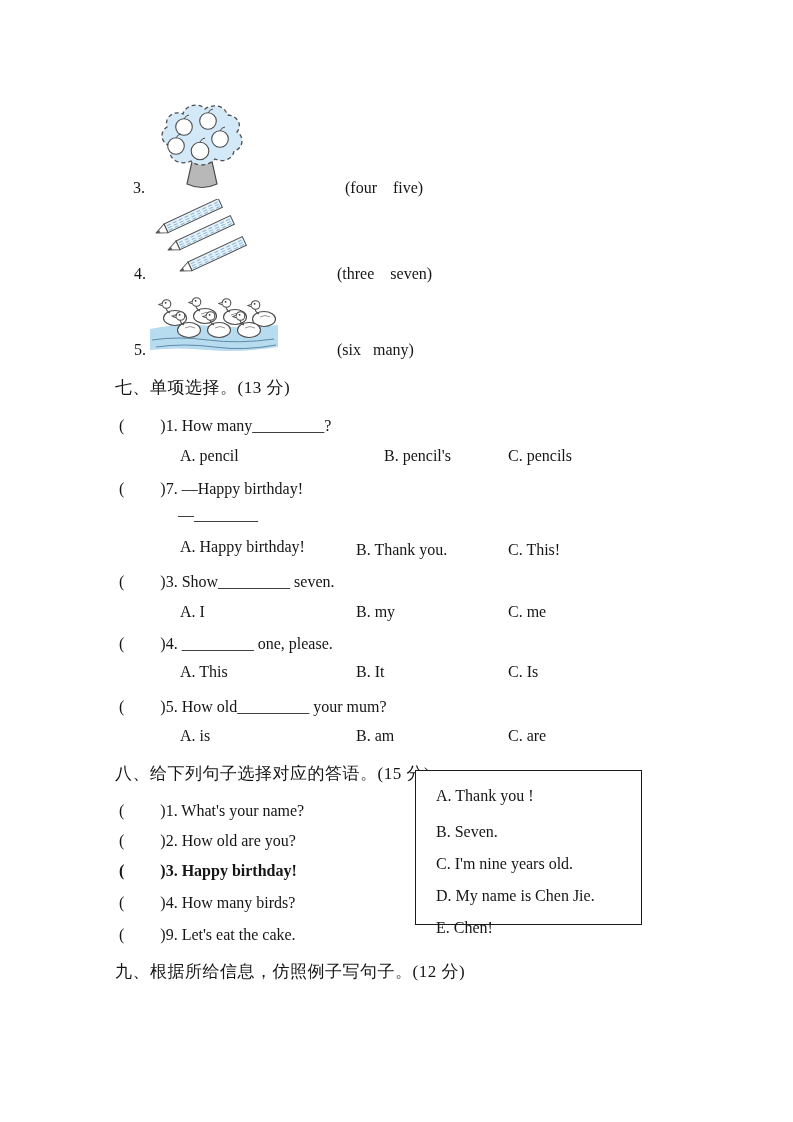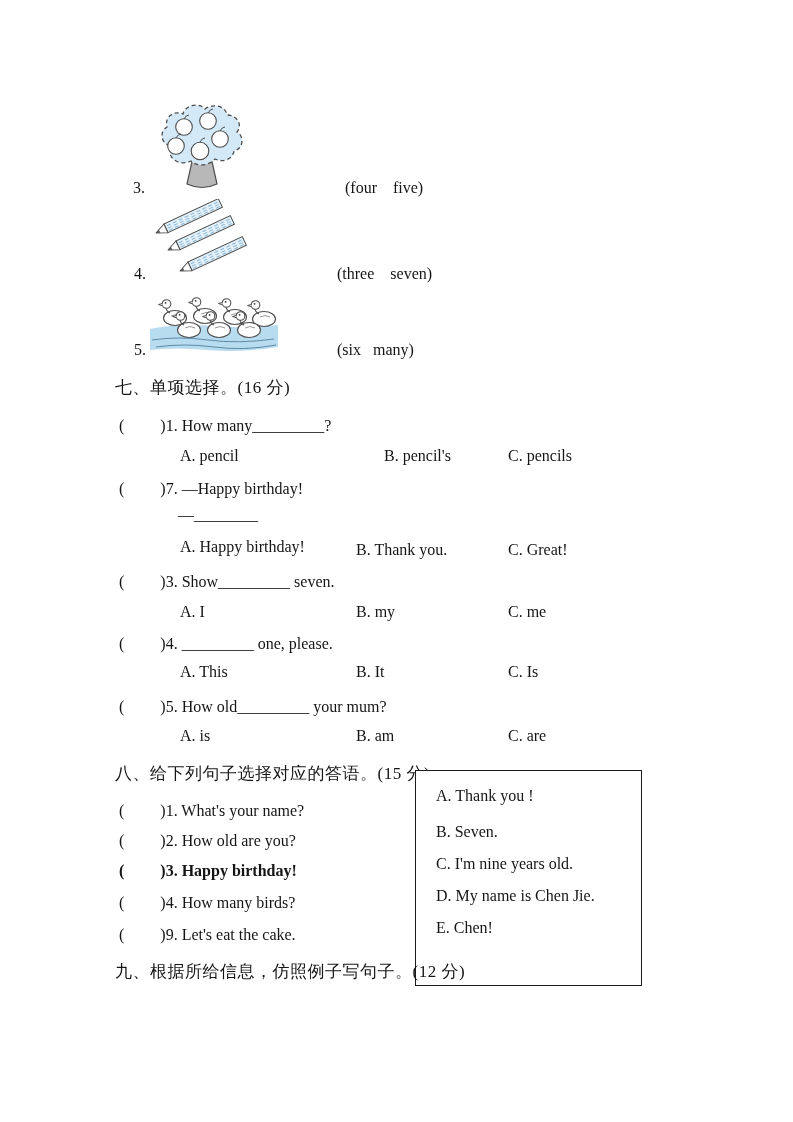--- a/index.html
+++ b/index.html
@@ -8,21 +8,21 @@
     font-family:"Liberation Serif","DejaVu Serif",serif; color:#151515;
     overflow:hidden;
   }
   .t {
     position:absolute; white-space:pre; font-size:16px; line-height:20px;
     color:#151515;
   }
   .h { font-size:17px; line-height:22px; letter-spacing:0.5px; }
   .img { position:absolute; }
   .answer-box {
-    position:absolute; left:415px; top:770px; width:227px; height:216px;
+    position:absolute; left:415px; top:770px; width:227px; height:155px;
     border:1.6px solid #1b1b1b; background:#ffffff; box-sizing:border-box;
   }
   .answer-box .t { left:20px; }
 </style>
 </head>
 <body>
 
 <div class="page">
 
   <svg class="img" style="left:156px; top:102px;" width="90" height="88" viewBox="0 0 90 88">
@@ -82,32 +82,32 @@
     <use href="#duck" transform="translate(101,4)"></use>
     <use href="#duck" transform="translate(26,15)"></use>
     <use href="#duck" transform="translate(56,15)"></use>
     <use href="#duck" transform="translate(86,15)"></use>
     <path d="M4,45 Q30,41 60,45 T126,44" fill="none" stroke="#5f8aa6" stroke-width="1"></path>
     <path d="M8,52 Q36,48 66,52 T128,50" fill="none" stroke="#5f8aa6" stroke-width="1"></path>
   </svg>
   <div class="t" style="left:134px; top:340px;">5.</div>
   <div class="t" style="left:337px; top:340px;">(six   many)</div>
 
-  <div class="t h" style="left:115px; top:377px;">七、单项选择。(16 分)</div>
+  <div class="t h" style="left:115px; top:377px;">七、单项选择。(13 分)</div>
 
   <div class="t" style="left:119px; top:416px;">(         )1. How many_________?</div>
   <div class="t" style="left:180px; top:446px;">A. pencil</div>
   <div class="t" style="left:356px; top:446px;margin-left:28px;">B. pencil's</div>
   <div class="t" style="left:508px; top:446px;">C. pencils</div>
 
   <div class="t" style="left:119px; top:479px;">(         )7. —Happy birthday!</div>
   <div class="t" style="left:178px; top:505px;">—________</div>
   <div class="t" style="left:180px; top:537px;">A. Happy birthday!</div>
   <div class="t" style="left:356px; top:540px;">B. Thank you.</div>
-  <div class="t" style="left:508px; top:540px;">C. Great!</div>
+  <div class="t" style="left:508px; top:540px;">C. This!</div>
 
   <div class="t" style="left:119px; top:572px;">(         )3. Show_________ seven.</div>
   <div class="t" style="left:180px; top:602px;">A. I</div>
   <div class="t" style="left:356px; top:602px;">B. my</div>
   <div class="t" style="left:508px; top:602px;">C. me</div>
 
   <div class="t" style="left:119px; top:634px;">(         )4. _________ one, please.</div>
   <div class="t" style="left:180px; top:662px;">A. This</div>
   <div class="t" style="left:356px; top:662px;">B. It</div>
   <div class="t" style="left:508px; top:662px;">C. Is</div>

